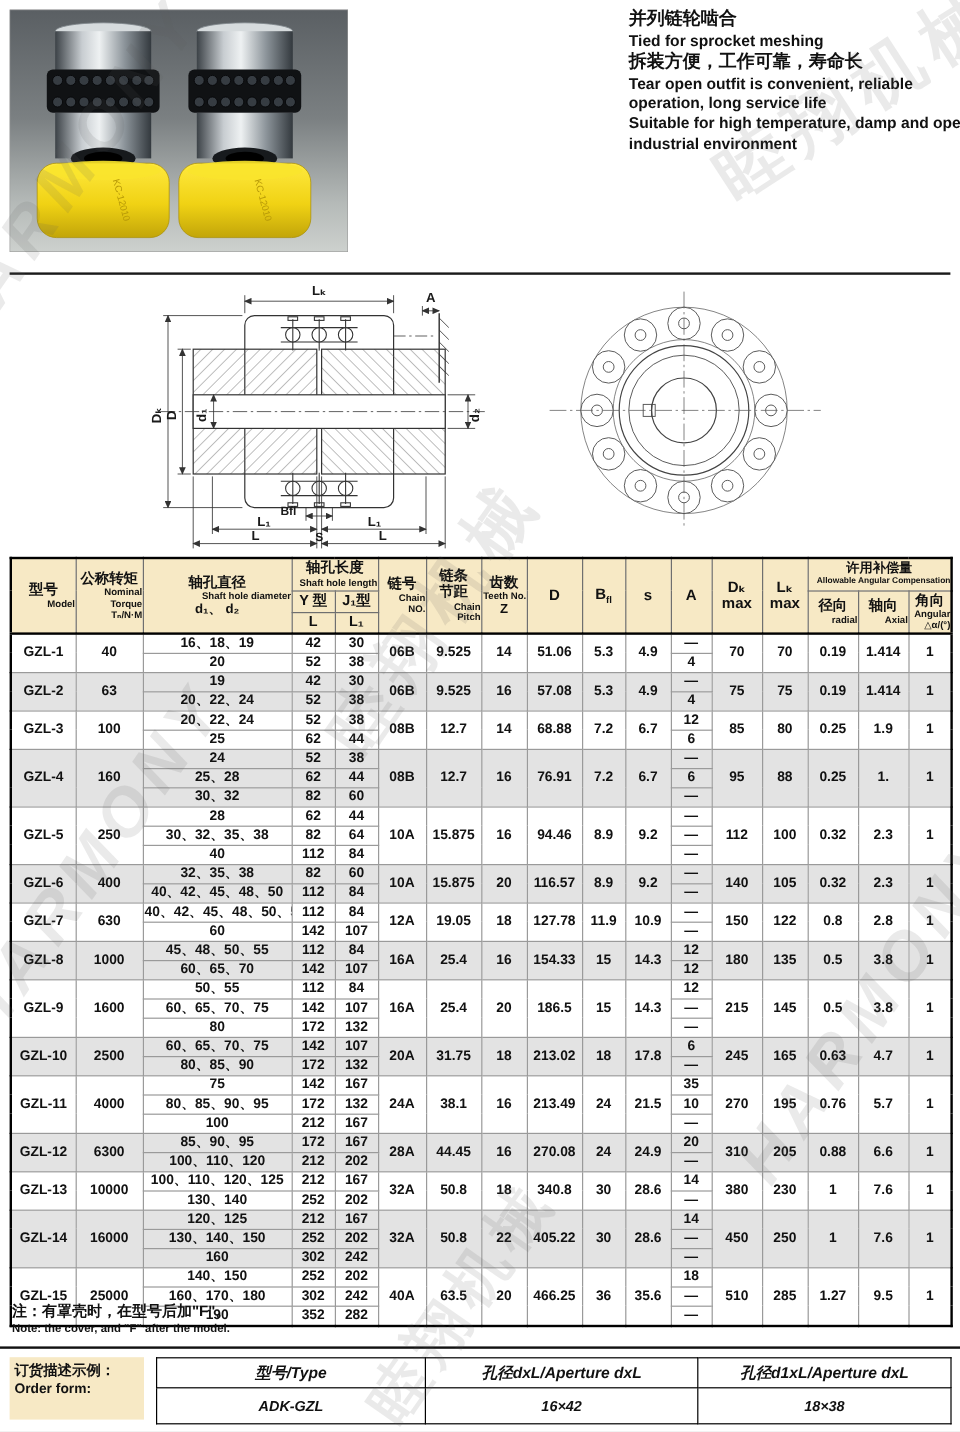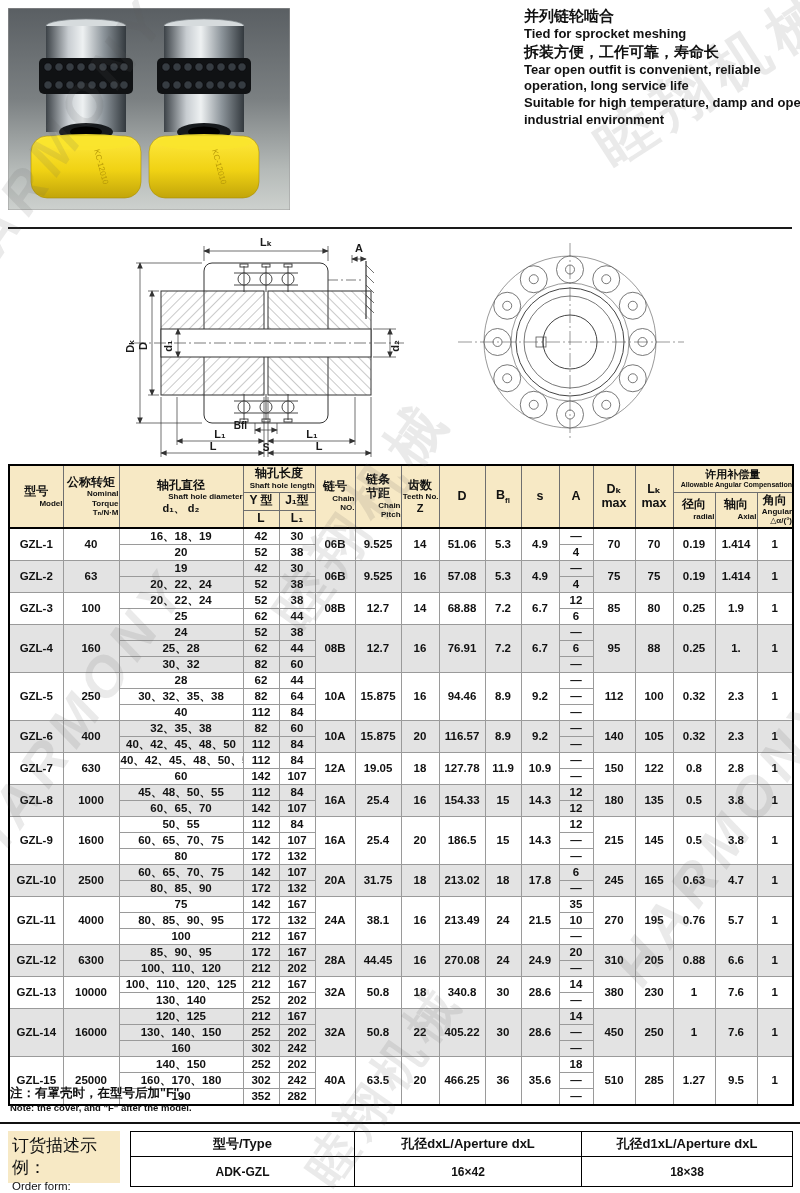--- a/index.html
+++ b/index.html
@@ -38,23 +38,23 @@
            overflow:hidden;white-space:nowrap;}
   .spec tr.shade td{background:#e3e3e3;}
   .spec tr.gs td{border-top:1px solid #2f2f2f;}
   
   .note{position:absolute;left:10px;top:1086px;line-height:1.25;}
   .note .zh{font-size:12.5px;font-weight:bold;}
   .note .en{font-size:9.5px;font-weight:bold;}
   .rule2{position:absolute;left:0px;top:1122px;width:800px;height:2px;background:#111;}
   .order-label{position:absolute;left:8px;top:1131px;width:108px;height:48px;background:#f7e9c5;
                padding:4px 0 0 4px;line-height:1.3;}
-  .order-label .zh{font-size:17px;font-weight:normal;}
-  .order-label .en{font-size:11.5px;font-weight:normal;}
-  .order-table{position:absolute;left:130px;top:1131px;width:662px;border-collapse:collapse;table-layout:fixed;}
+  .order-label .zh{font-size:12px;font-weight:bold;}
+  .order-label .en{font-size:11.5px;font-weight:bold;}
+  .order-table{position:absolute;left:130px;top:1131px;width:662px;border-collapse:collapse;table-layout:fixed;font-style:italic;}
   .order-table th,.order-table td{border:1.5px solid #000;text-align:center;vertical-align:middle;}
   .order-table th{height:22px;font-size:13px;font-weight:bold;background:#fff;}
   .order-table td{height:27px;font-size:12px;font-weight:bold;}
   svg text{font-family:"Liberation Sans","DejaVu Sans",sans-serif;}
 </style>
 </head>
 <body>
 
 <div class="page">
 

